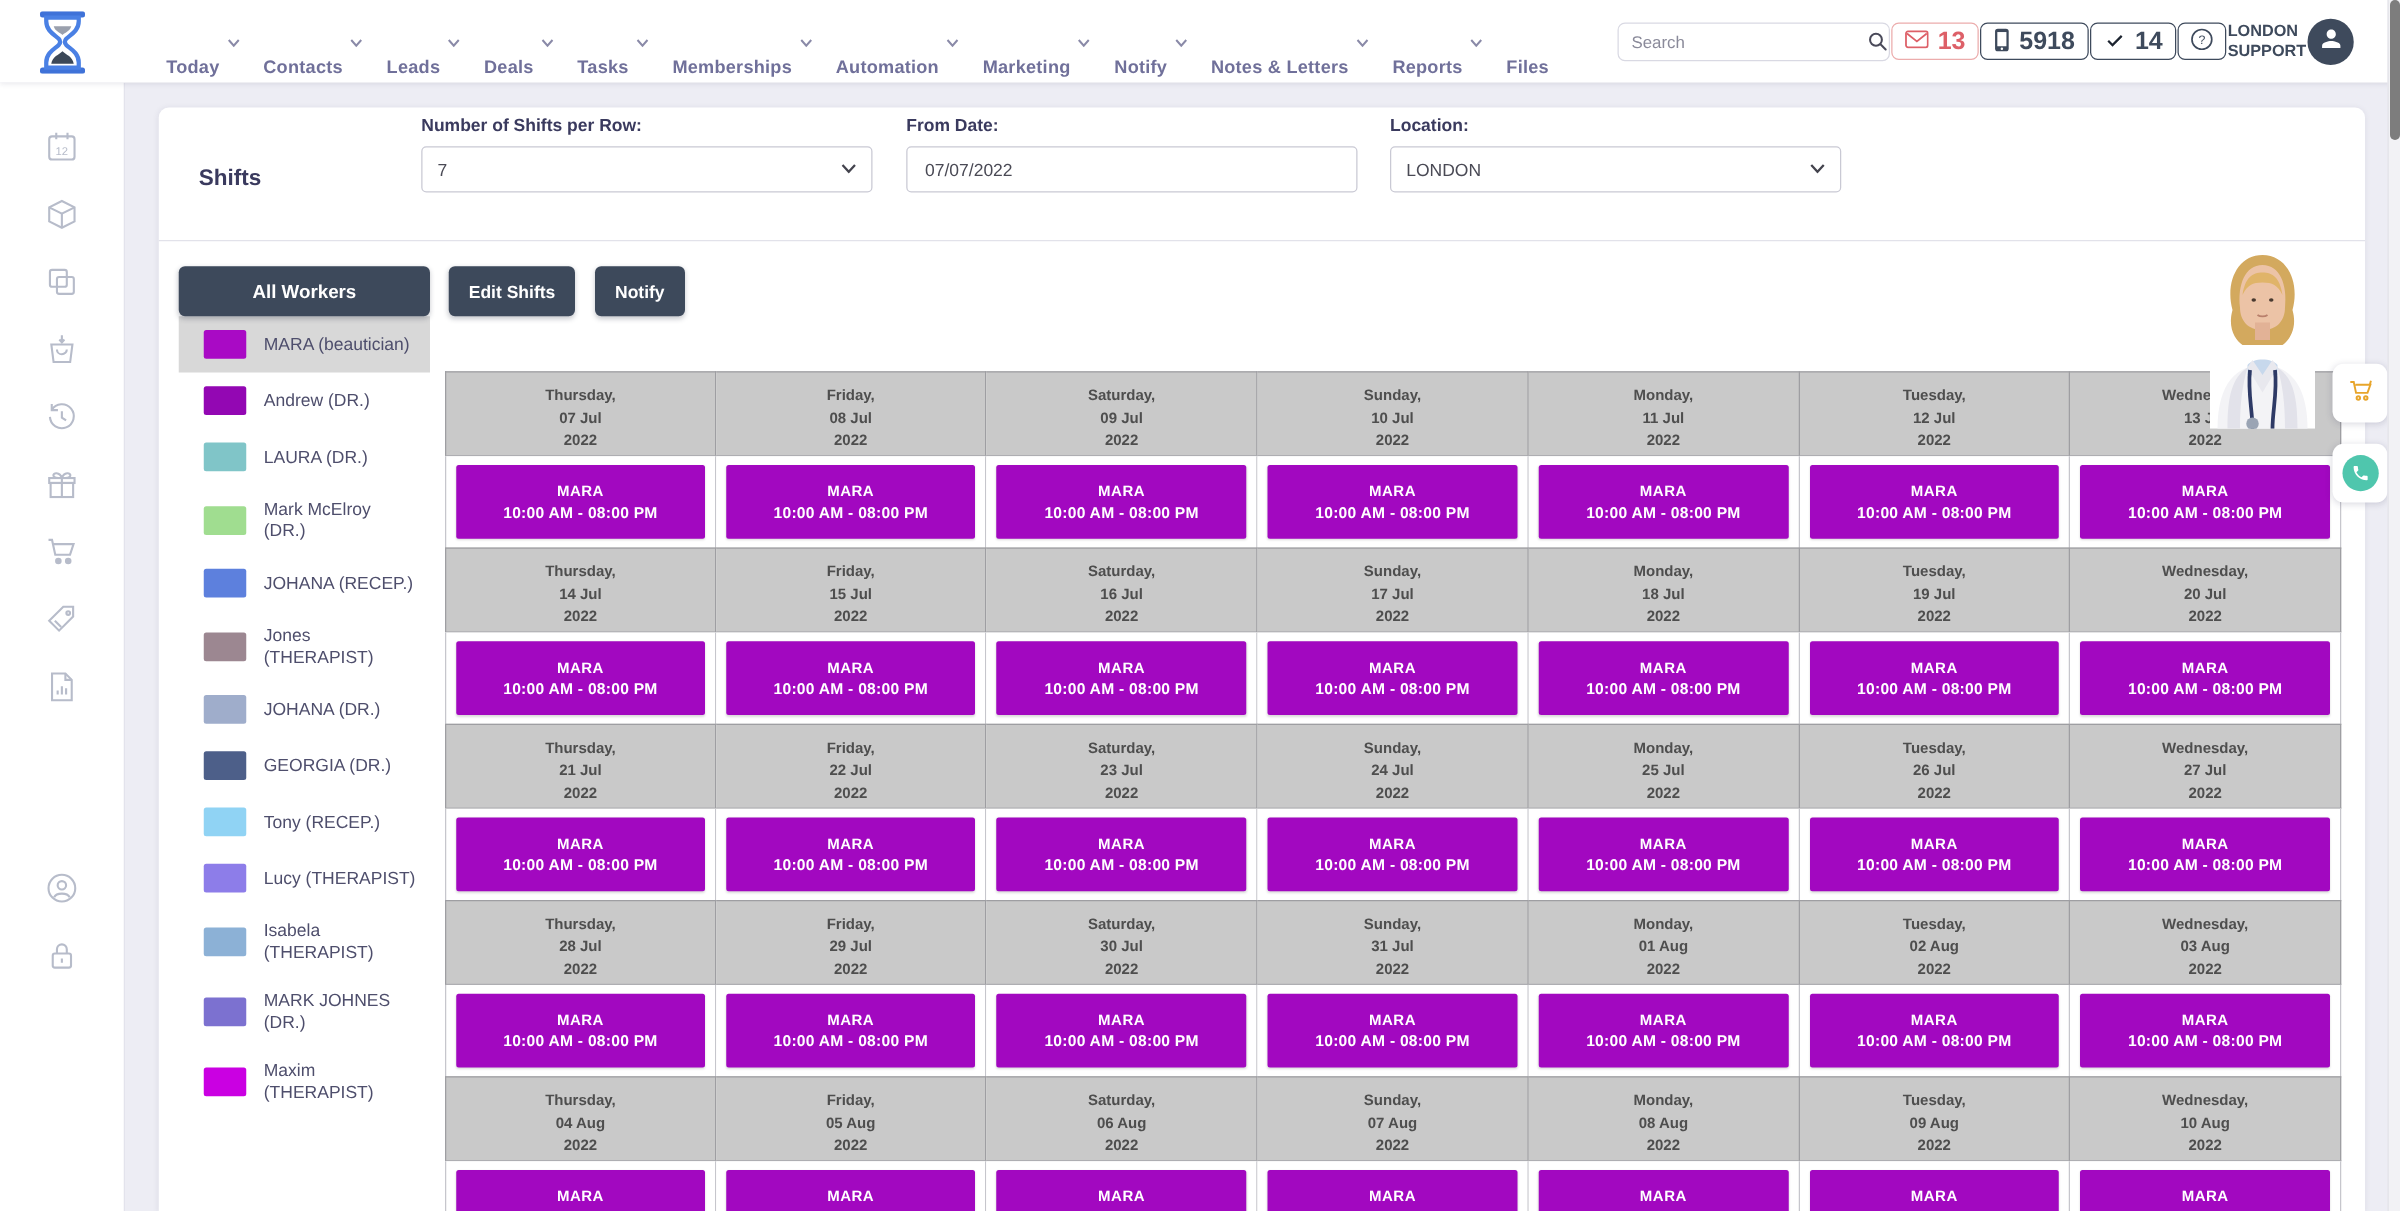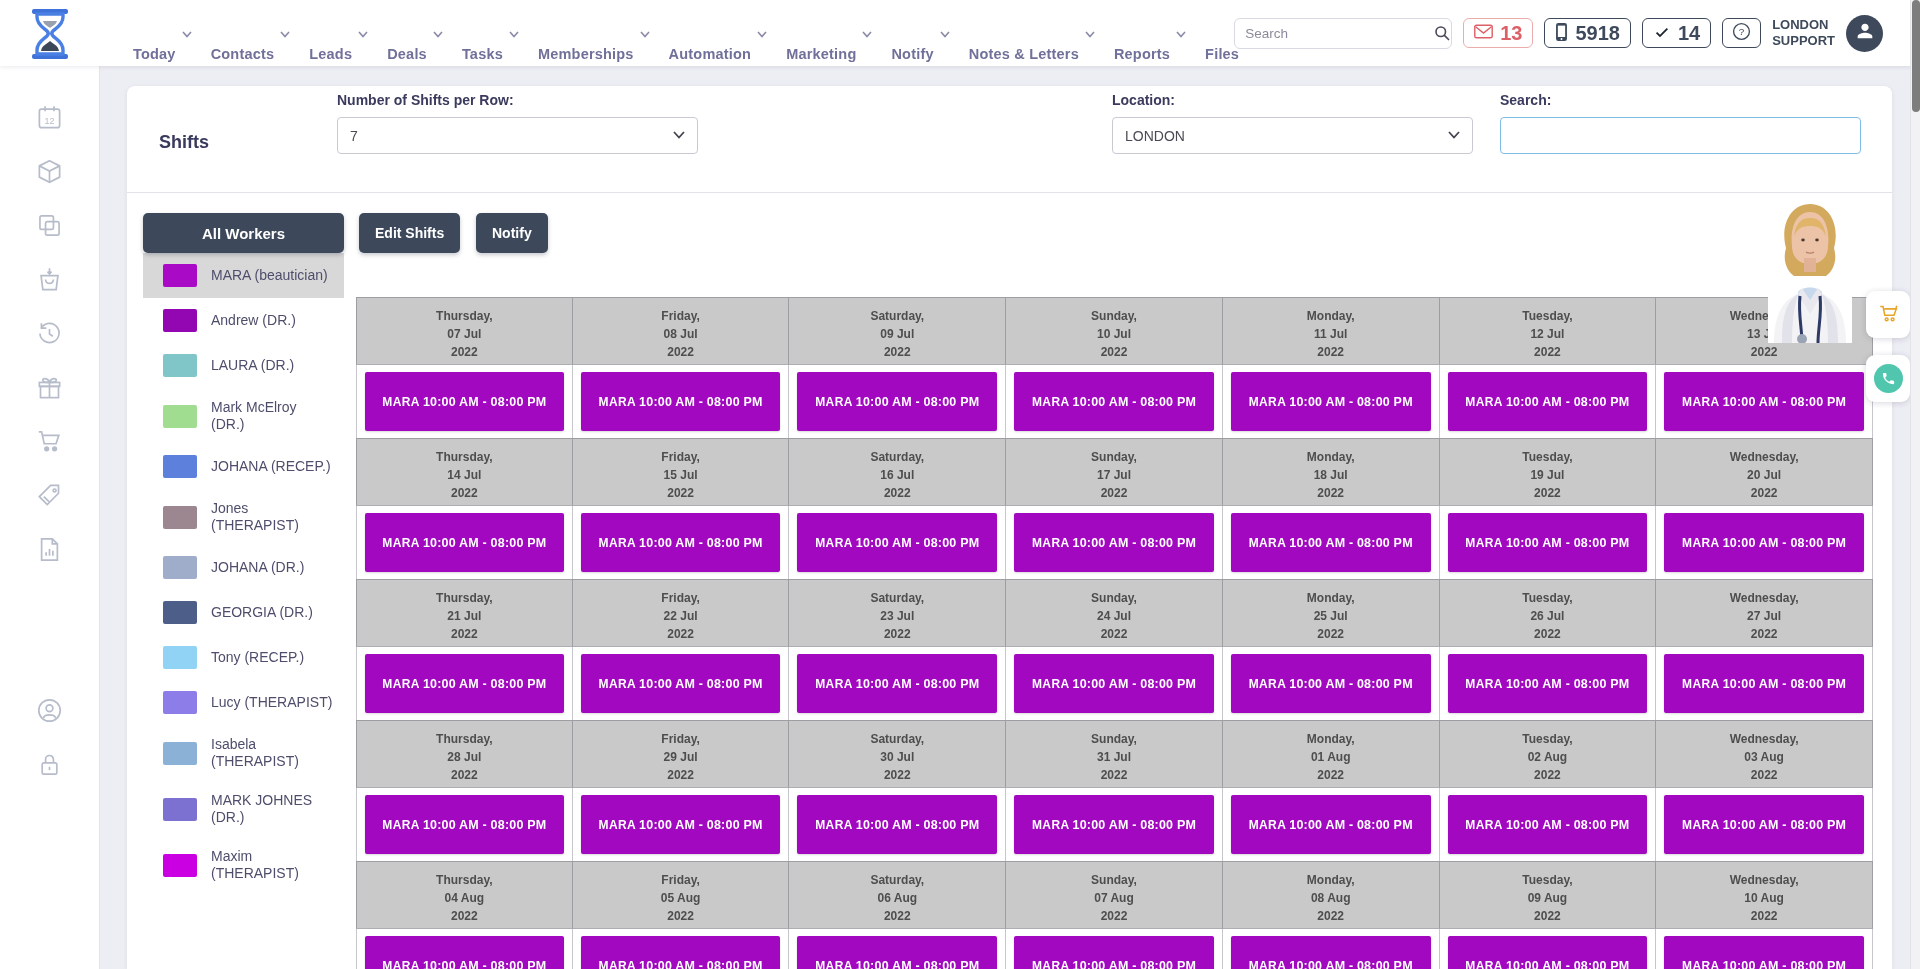--- a/index.html
+++ b/index.html
@@ -7,21 +7,21 @@
   #app{position:relative;width:1920px;height:969px;overflow:hidden;background:#ededf4;}
 
   
   #topbar{position:absolute;left:0;top:0;width:1920px;height:66px;background:#fff;
           box-shadow:0 1px 4px rgba(40,40,80,.10);z-index:20;}
   #logo{position:absolute;left:28px;top:9px;width:44px;height:50px;}
   #top-nav{position:absolute;left:133px;top:0;height:66px;display:flex;align-items:center;gap:19px;}
   .nav-item{display:flex;align-items:center;gap:6px;cursor:pointer;}
   .nav-label{font-size:14.5px;color:#70709a;font-weight:600;letter-spacing:.2px;margin-top:41px;}
   .nav-chev{width:10px;height:7px;stroke:#8a8aa8;stroke-width:1.6;fill:none;margin-top:2px;}
-  .tb-right{position:absolute;right:37px;top:0;height:66px;display:flex;align-items:center;gap:11px;}
+  .tb-right{position:absolute;right:37px;top:0;height:66px;display:flex;align-items:center;gap:1px;}
   .searchbox{width:218px;height:31px;border:1px solid #d9d9e3;border-radius:6px;display:flex;align-items:center;background:#fff;overflow:hidden;}
   .searchbox input{flex:1;border:0;outline:0;padding:0 10px;font-size:13.5px;color:#555;background:transparent;}
   .searchbox input::placeholder{color:#8a8a9a;}
   .search-glass{width:30px;display:flex;align-items:center;justify-content:center;cursor:pointer;}
   .tb-btn{height:30px;border-radius:6px;background:#fff;display:flex;align-items:center;gap:7px;
           padding:0 10px;border:1.5px solid #3e4a5c;cursor:pointer;}
   .tb-btn .cnt{font-size:20px;font-weight:700;color:#3e4a5c;}
   .tb-btn.red{border-color:#ecacac;}
   .tb-btn.red .cnt{color:#dd6068;}
   .user-name{display:flex;flex-direction:column;line-height:16px;font-size:13px;font-weight:700;color:#3e4a5c;}
@@ -64,21 +64,21 @@
 
   
   #calendar{position:absolute;left:229px;top:211px;width:1517px;}
   .header-row,.cards-row{display:grid;grid-template-columns:repeat(7,1fr);}
   .day-header{height:68px;background:#c9c9c9;border-top:1px solid #9e9ea2;border-right:1px solid #9e9ea2;
               border-bottom:1px solid #aeaeb2;text-align:center;padding-top:9px;
               font-size:12px;font-weight:600;color:#4e4e4e;line-height:18px;}
   .day-header:first-child{border-left:1px solid #9e9ea2;}
   .day-card-cell{height:73px;background:#fff;border-right:1px solid #c6c6cc;padding:7px 8px;}
   .day-card-cell:first-child{border-left:1px solid #c6c6cc;}
-  .shift-card{height:100%;background:var(--shift-color,#a208c0);border-radius:2px;display:flex;flex-direction:row;
+  .shift-card{height:100%;background:var(--shift-color,#a208c0);border-radius:2px;display:flex;flex-direction:column;
               align-items:center;justify-content:center;gap:3px;cursor:pointer;box-shadow:0 1px 2px rgba(0,0,0,.15);}
   .shift-worker{color:#fff;font-size:12px;font-weight:700;letter-spacing:.4px;}
   .shift-time{color:#fff;font-size:12.5px;font-weight:600;letter-spacing:.2px;}
 
   
   #doctor{position:absolute;left:1641px;top:110px;width:84px;height:147px;z-index:6;}
 
   
   .fab{position:absolute;left:1866px;width:44px;height:47px;background:#fff;border-radius:9px;
        box-shadow:0 1px 6px rgba(40,40,80,.18);display:flex;align-items:center;justify-content:center;
@@ -337,37 +337,37 @@
       <div class="fgroup" id="fg-shifts">
         <div class="flabel">Number of Shifts per Row:</div>
         <div class="fcontrol">
           <span>7</span>
           <svg class="sel-chev" viewBox="0 0 12 8">
               <polyline points="1,1 6,6.5 11,1"></polyline>
             </svg>
         </div>
       </div>
 
+      <div class="fgroup" id="fg-date">
+        <div class="flabel">From Date:</div>
+        <div class="fcontrol is-input">
+          <input value="07/07/2022" style="">
+        </div>
+      </div>
 
       <div class="fgroup" id="fg-loc">
         <div class="flabel">Location:</div>
         <div class="fcontrol">
           <span>LONDON</span>
           <svg class="sel-chev" viewBox="0 0 12 8">
               <polyline points="1,1 6,6.5 11,1"></polyline>
             </svg>
         </div>
       </div>
 
-      <div class="fgroup" id="fg-search">
-        <div class="flabel">Search:</div>
-        <div class="fcontrol is-input">
-          <input value="" style="">
-        </div>
-      </div>
     </section>
 
     <section id="workers">
       <button id="all-workers">All Workers</button>
       <div id="worker-list">
   <div class="worker-row selected">
     <span class="wswatch" style="background-color: rgb(169, 10, 197);"></span>
     <span class="wname">MARA (beautician)</span>
   </div>
 

